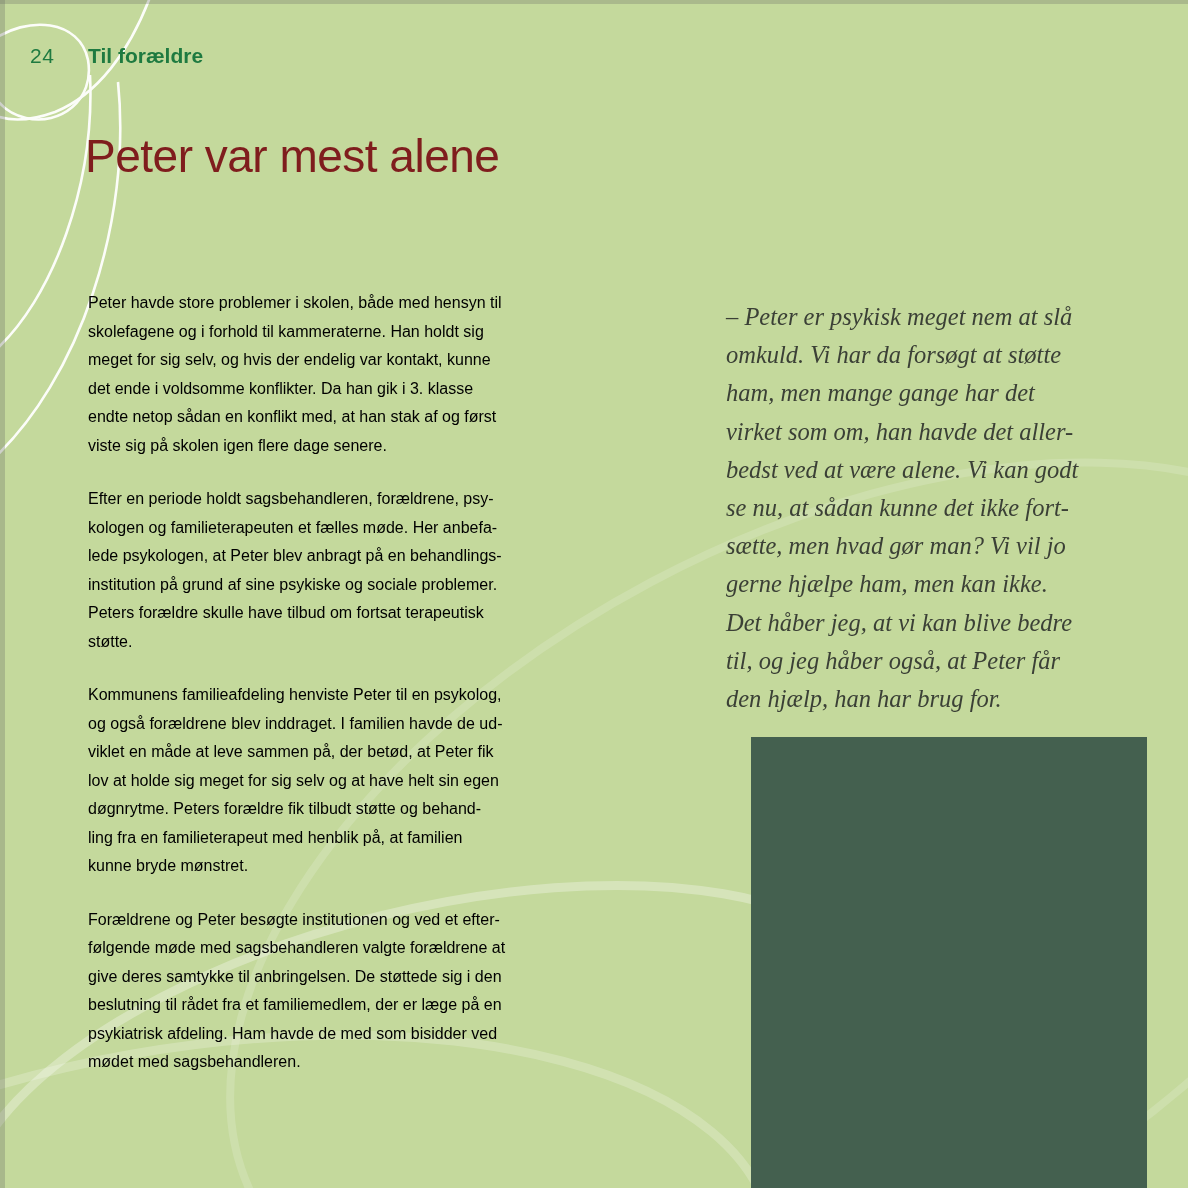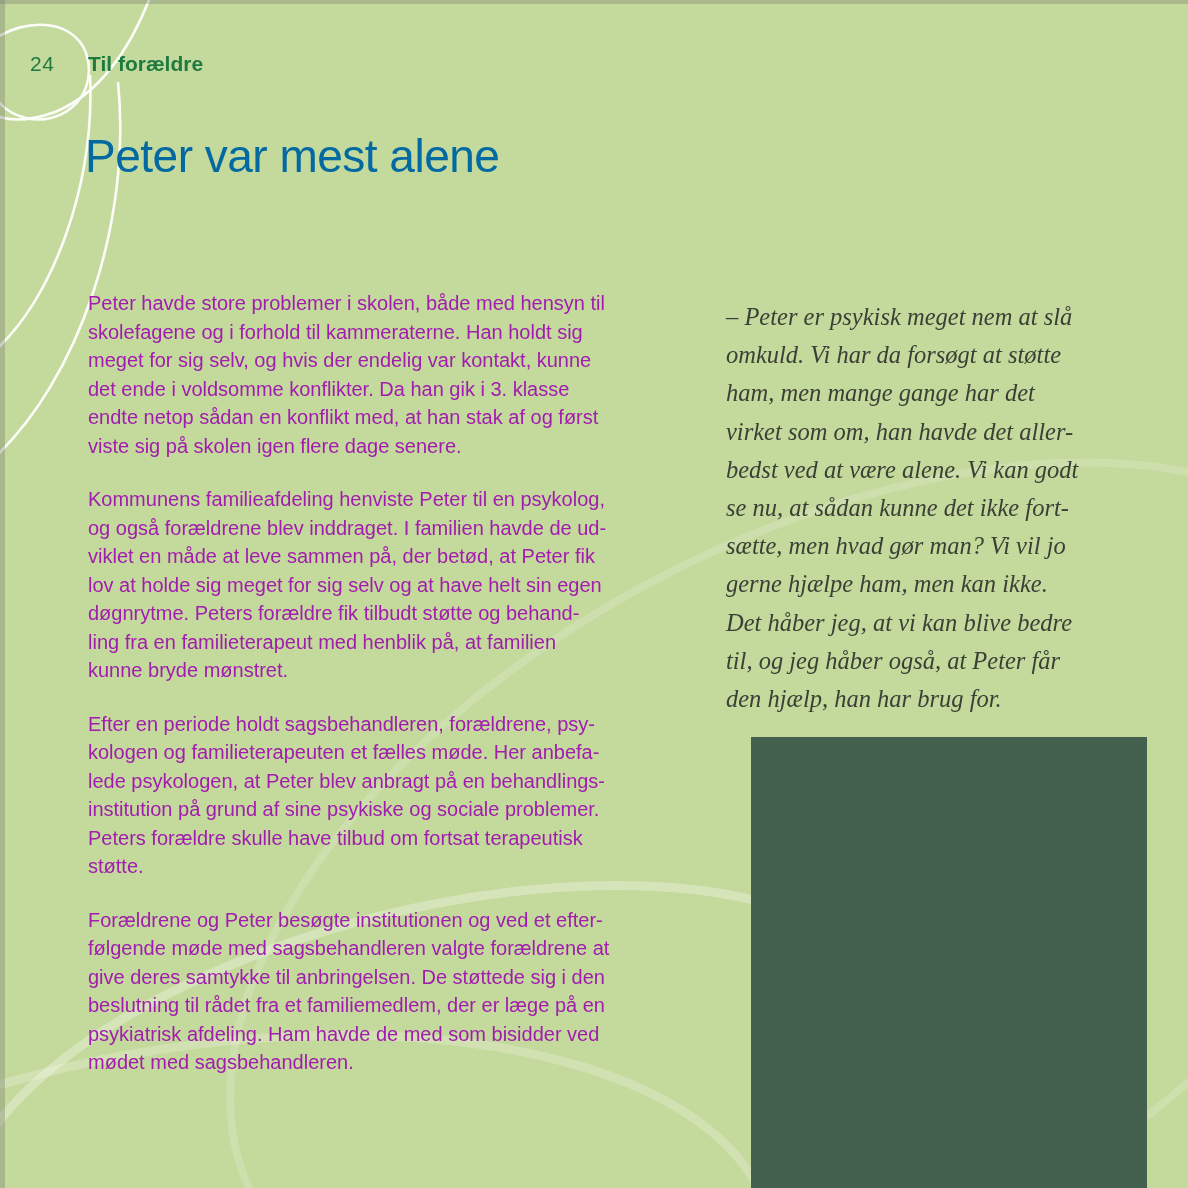--- a/index.html
+++ b/index.html
@@ -6,40 +6,40 @@
   body{
     width:1188px;height:1188px;position:relative;overflow:hidden;
     background:#c4d99c;
     font-family:"Liberation Sans",sans-serif;
   }
   .edge-top{position:absolute;left:0;top:0;width:100%;height:4px;
     background:rgba(110,114,104,.30);}
   .edge-left{position:absolute;left:0;top:0;width:5px;height:100%;
     background:rgba(110,114,104,.32);}
   .decor{position:absolute;left:0;top:0;pointer-events:none;}
-  .page-header{position:absolute;top:52px;left:0;width:100%;height:30px;}
+  .page-header{position:absolute;top:44px;left:0;width:100%;height:30px;}
   .page-number{
     position:absolute;left:30px;top:0;
     font-size:21px;color:#1e7a40;letter-spacing:.5px;
   }
   .section-label{
     position:absolute;left:88px;top:0;
     font-size:21px;color:#1e7a40;font-weight:bold;
   }
   .page-title{
     position:absolute;left:85px;top:100px;width:900px;
-    font-size:46px;line-height:1.1;color:#0369a1;
+    font-size:46px;line-height:1.1;color:#7f1d1d;
     font-weight:500;letter-spacing:-.5px;
   }
   .body-col{
     position:absolute;left:88px;top:289px;width:600px;
   }
   .body-col p{
     margin:0 0 25px 0;
-    font-size:20px;line-height:28.5px;color:#a21caf;
+    font-size:16px;line-height:28.5px;color:#000000;
     white-space:pre-line;
   }
   .quote-col{
     position:absolute;left:712px;top:284px;width:410px;
   }
   .quote-col blockquote{
     margin:14px;
     font-family:"Liberation Serif",serif;font-style:italic;
     font-size:24.5px;line-height:38.2px;color:#3b4036;
     white-space:pre-line;
@@ -136,33 +136,33 @@
 
 <h1 class="page-title">Peter var mest alene</h1>
 
 <section class="body-col">
   <p>Peter havde store problemer i skolen, både med hensyn til
 skolefagene og i forhold til kammeraterne. Han holdt sig
 meget for sig selv, og hvis der endelig var kontakt, kunne
 det ende i voldsomme konflikter. Da han gik i 3. klasse
 endte netop sådan en konflikt med, at han stak af og først
 viste sig på skolen igen flere dage senere.</p>
+  <p>Efter en periode holdt sagsbehandleren, forældrene, psy-
+kologen og familieterapeuten et fælles møde. Her anbefa-
+lede psykologen, at Peter blev anbragt på en behandlings-
+institution på grund af sine psykiske og sociale problemer.
+Peters forældre skulle have tilbud om fortsat terapeutisk
+støtte.</p>
   <p>Kommunens familieafdeling henviste Peter til en psykolog,
 og også forældrene blev inddraget. I familien havde de ud-
 viklet en måde at leve sammen på, der betød, at Peter fik
 lov at holde sig meget for sig selv og at have helt sin egen
 døgnrytme. Peters forældre fik tilbudt støtte og behand-
 ling fra en familieterapeut med henblik på, at familien
 kunne bryde mønstret.</p>
-  <p>Efter en periode holdt sagsbehandleren, forældrene, psy-
-kologen og familieterapeuten et fælles møde. Her anbefa-
-lede psykologen, at Peter blev anbragt på en behandlings-
-institution på grund af sine psykiske og sociale problemer.
-Peters forældre skulle have tilbud om fortsat terapeutisk
-støtte.</p>
   <p>Forældrene og Peter besøgte institutionen og ved et efter-
 følgende møde med sagsbehandleren valgte forældrene at
 give deres samtykke til anbringelsen. De støttede sig i den
 beslutning til rådet fra et familiemedlem, der er læge på en
 psykiatrisk afdeling. Ham havde de med som bisidder ved
 mødet med sagsbehandleren.</p>
 </section>
 
 <aside class="quote-col">
   <blockquote>– Peter er psykisk meget nem at slå

